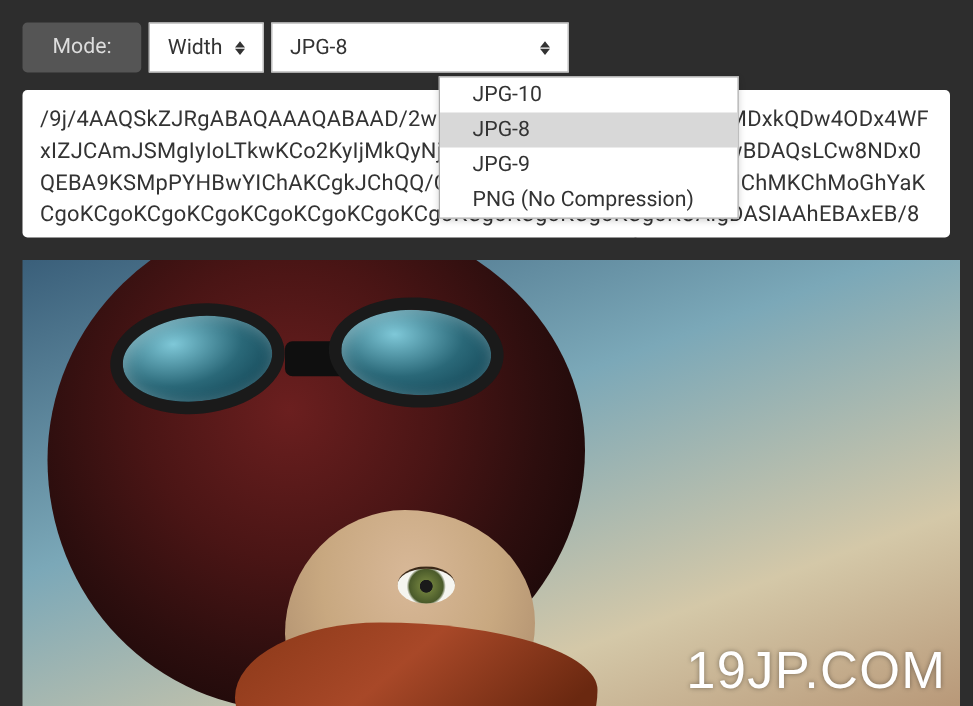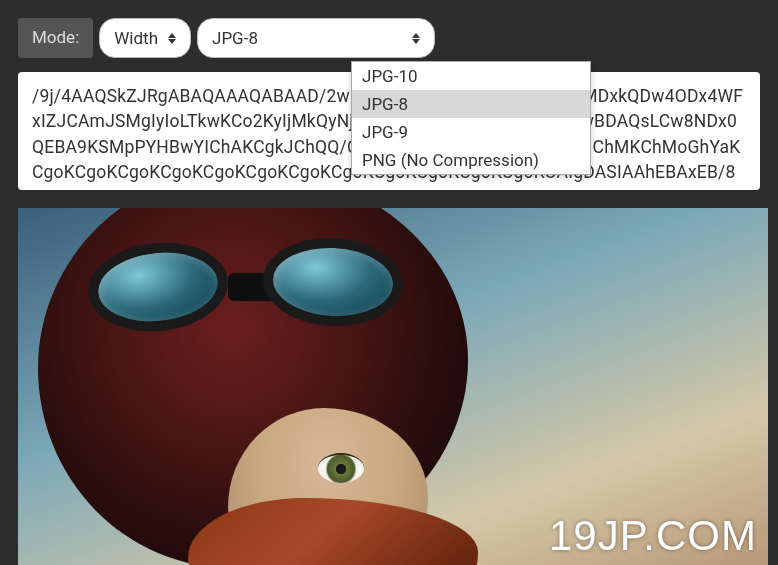--- a/index.html
+++ b/index.html
@@ -13,28 +13,28 @@
     }
     .toolbar {
       display: flex;
       gap: 6px;
       margin-bottom: 14px;
       position: relative;
     }
     .mode-label {
       background: #555;
       color: #ddd;
-      padding: 9px 14px;
+      padding: 9px 24px;
       border-radius: 4px;
       font-size: 17px;
     }
     .select-box {
       background: #fff;
       border: 1px solid #bbb;
-      border-radius: 16px;
+      border-radius: 0;
       padding: 9px 32px 9px 14px;
       font-size: 17px;
       color: #333;
       position: relative;
       cursor: pointer;
       display: flex;
       align-items: center;
     }
     .select-box.wide { min-width: 238px; }
     .select-caret {
@@ -65,21 +65,21 @@
       position: absolute;
       top: 43px;
       left: 333px;
       width: 240px;
       background: #fff;
       border: 1px solid #aaa;
       box-shadow: 0 2px 6px rgba(0,0,0,0.2);
       z-index: 10;
     }
     .dropdown-option {
-      padding: 4px 10px;
+      padding: 4px 26px;
       font-size: 17px;
       color: #333;
       cursor: pointer;
     }
     .dropdown-option.selected {
       background: #d8d8d8;
     }
     .base64-box {
       background: #fff;
       border-radius: 4px;

